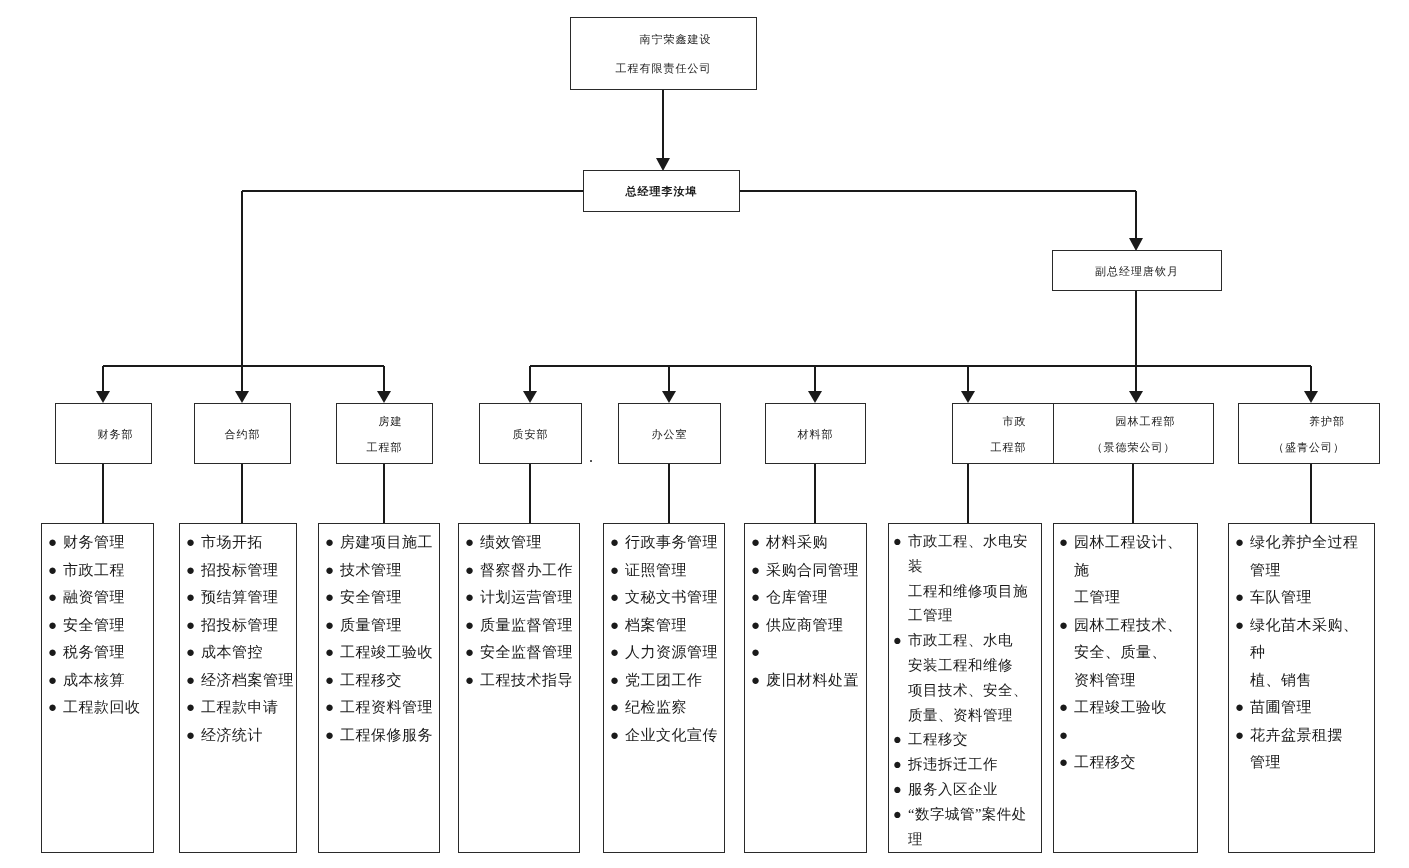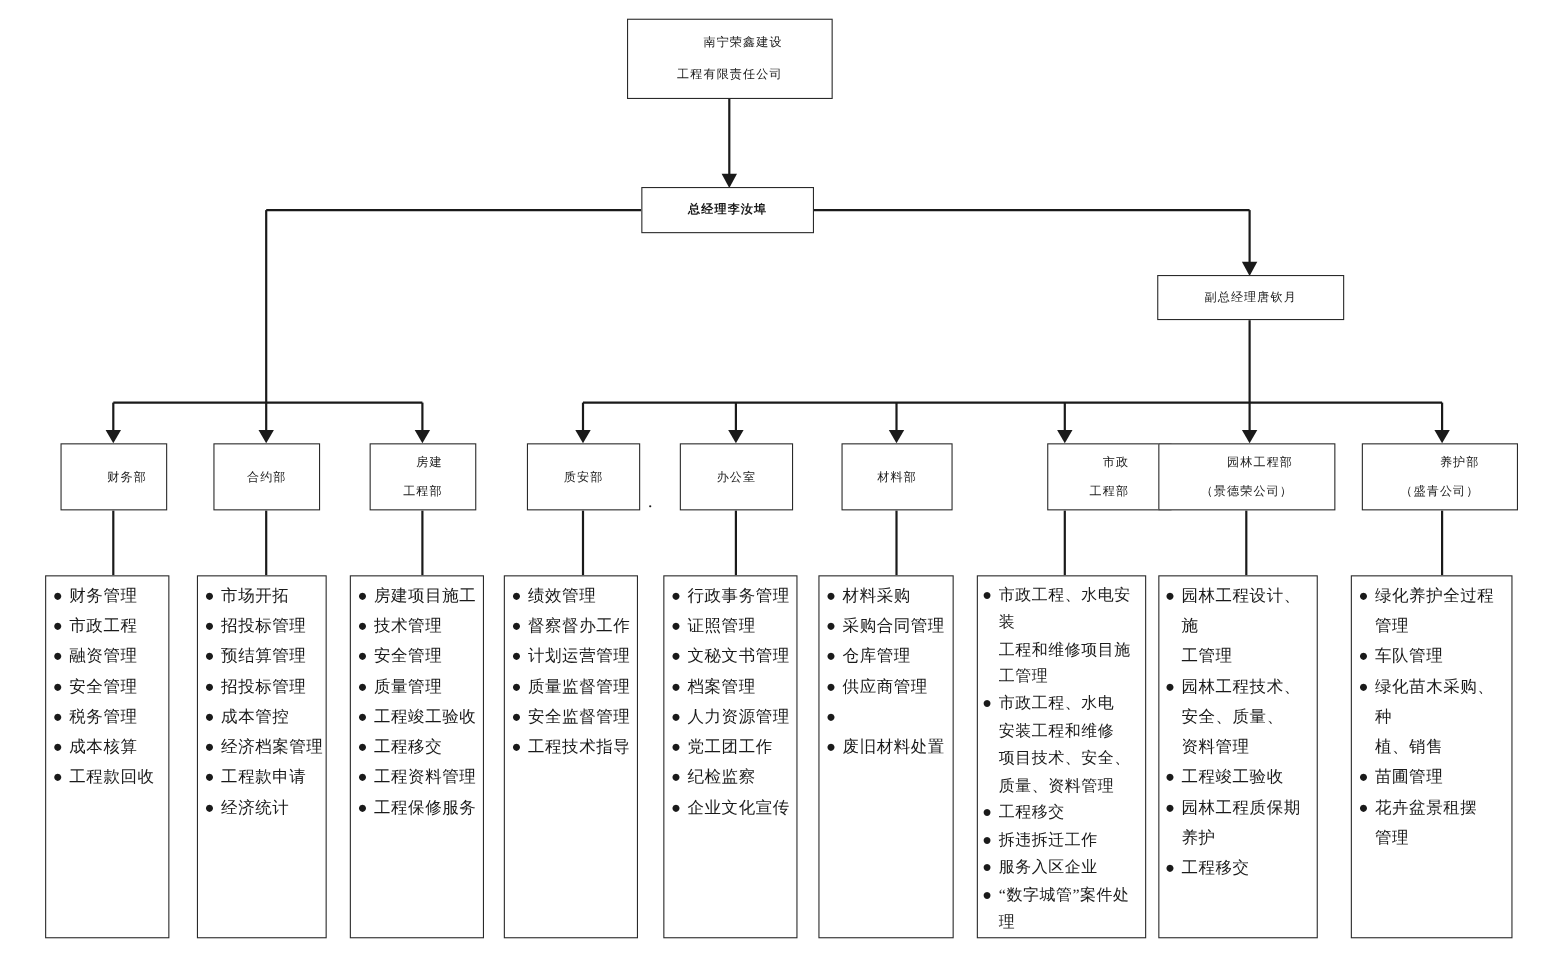--- a/index.html
+++ b/index.html
@@ -358,22 +358,20 @@
         <span class="txt">园林工程技术、
 安全、质量、
 资料管理</span>
       </div>
       <div class="duty">
         <span class="bullet">●</span>
         <span class="txt">工程竣工验收</span>
       </div>
       <div class="duty">
         <span class="bullet">●</span>
-        <span class="txt">园林工程质保期
-养护</span>
       </div>
       <div class="duty">
         <span class="bullet">●</span>
         <span class="txt">工程移交</span>
       </div>
     </div>
   <div class="box list l9">
 
   <div class="duty">
         <span class="bullet">●</span>

